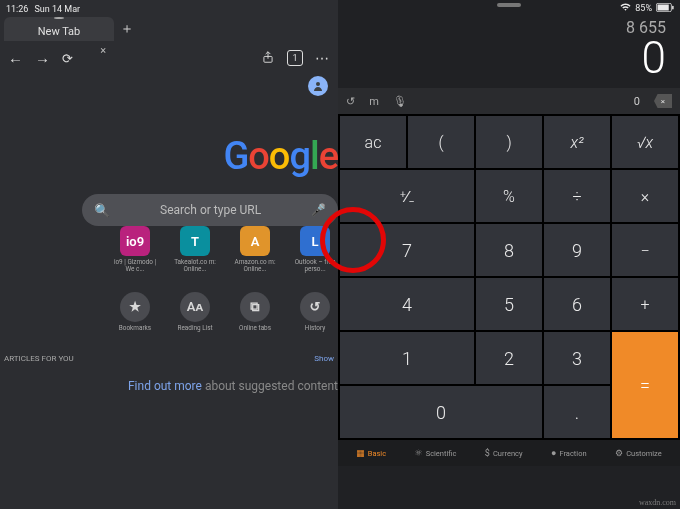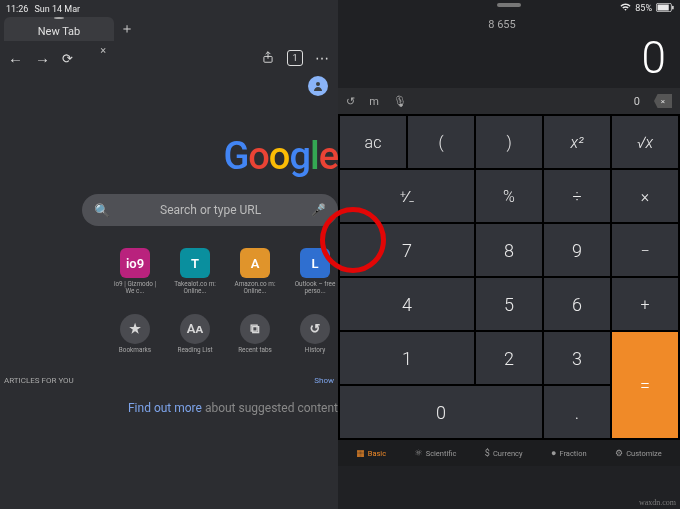--- a/index.html
+++ b/index.html
@@ -27,36 +27,36 @@
 
   .content { flex:1; display:flex; flex-direction:column; align-items:flex-end; padding-top:34px; }
   .google-logo { font-size:38px; font-weight:500; letter-spacing:-1px; margin-bottom:16px; }
   .g-b { color:#4285F4; } .g-r { color:#EA4335; } .g-y { color:#FBBC05; } .g-g { color:#34A853; }
 
   .search-pill { width:256px; height:32px; background:#4f5055; border-radius:16px; display:flex; align-items:center; padding:0 12px; gap:10px; }
   .search-pill .mag { color:#bbb; font-size:13px; }
   .search-pill .placeholder { flex:1; color:#bcbcbc; font-size:12px; text-align:center; }
   .search-pill .mic { color:#c9c9c9; font-size:12px; }
 
-  .grid { display:grid; grid-template-columns: repeat(4, 46px); gap:18px 14px; margin-top:22px; }
+  .grid { display:grid; grid-template-columns: repeat(4, 46px); gap:18px 14px; }
   .tile { display:flex; flex-direction:column; align-items:center; gap:3px; }
   .tile-icon { width:30px; height:30px; border-radius:6px; display:flex; align-items:center; justify-content:center; font-size:13px; font-weight:600; color:#fff; }
   .tile-icon.round { border-radius:50%; background:#4a4b50; color:#d8d8d8; font-size:13px; }
   .tile-label { font-size:6.4px; color:#a8a8a8; text-align:center; line-height:1.15; width:48px; overflow:hidden; }
   .c-pink{background:#b9227d;} .c-teal{background:#0a8f9e;} .c-amber{background:#e0942b;} .c-blue{background:#2f6fd0;}
 
   .articles { width:100%; padding:0 4px; margin-top:22px; display:flex; justify-content:space-between; font-size:8px; color:#a8a8a8; }
   .articles .show { color:#7da3e9; cursor:pointer; }
   .find-out { margin-top:16px; font-size:12px; color:#888; }
   .find-out .link { color:#7da3e9; cursor:pointer; }
 
   
   .calc { flex:1; height:509px; background:#202124; display:flex; flex-direction:column; position:relative; }
   .status-bar-right { position:absolute; top:0; left:0; right:0; height:14px; display:flex; justify-content:flex-end; align-items:center; gap:4px; padding:2px 6px 0 0; color:#e9e9e9; font-size:9px; }
-  .calc-history { padding-top:18px; padding-right:14px; text-align:center; font-size:11px; color:#aaa; height:32px; }
+  .calc-history { padding-top:18px; padding-right:14px; text-align:right; font-size:16px; color:#aaa; height:32px; }
   .calc-display { flex:0 0 56px; text-align:right; padding:0 14px 4px 0; color:#fff; font-size:44px; font-weight:300; }
   .calc-input-row { height:26px; background:#2a2b2e; display:flex; align-items:center; padding:0 8px; gap:14px; color:#aaa; font-size:11px; }
   .calc-input-row .spacer { flex:1; }
   .calc-input-row .zero { color:#ccc; font-size:11px; }
   .calc-input-row .bksp { width:18px; height:14px; background:#555; color:#ddd; font-size:8px; border-radius:2px 0 0 2px; display:flex; align-items:center; justify-content:center; clip-path: polygon(20% 0, 100% 0, 100% 100%, 20% 100%, 0 50%); }
 
   .keypad { display:grid; grid-template-columns: repeat(5, 1fr); grid-auto-rows: 52px; gap:2px; padding:2px; background:#000; }
   .key { background:#32343a; display:flex; align-items:center; justify-content:center; font-size:18px; color:#eaeaea; font-weight:300; cursor:pointer; }
   .key.fn { font-size:16px; }
   .key.span2 { grid-column: span 2; }
@@ -148,21 +148,21 @@
         <div class="tile">
           <div class="tile-icon round">★</div>
           <div class="tile-label">Bookmarks</div>
         </div>
         <div class="tile">
           <div class="tile-icon round">Aᴀ</div>
           <div class="tile-label">Reading List</div>
         </div>
         <div class="tile">
           <div class="tile-icon round">⧉</div>
-          <div class="tile-label">Recent tabs</div>
+          <div class="tile-label">Online tabs</div>
         </div>
         <div class="tile">
           <div class="tile-icon round">↺</div>
           <div class="tile-label">History</div>
         </div>
       </div>
 
       <div class="articles">
         <span>ARTICLES FOR YOU</span>
         <span class="show">Show</span>

